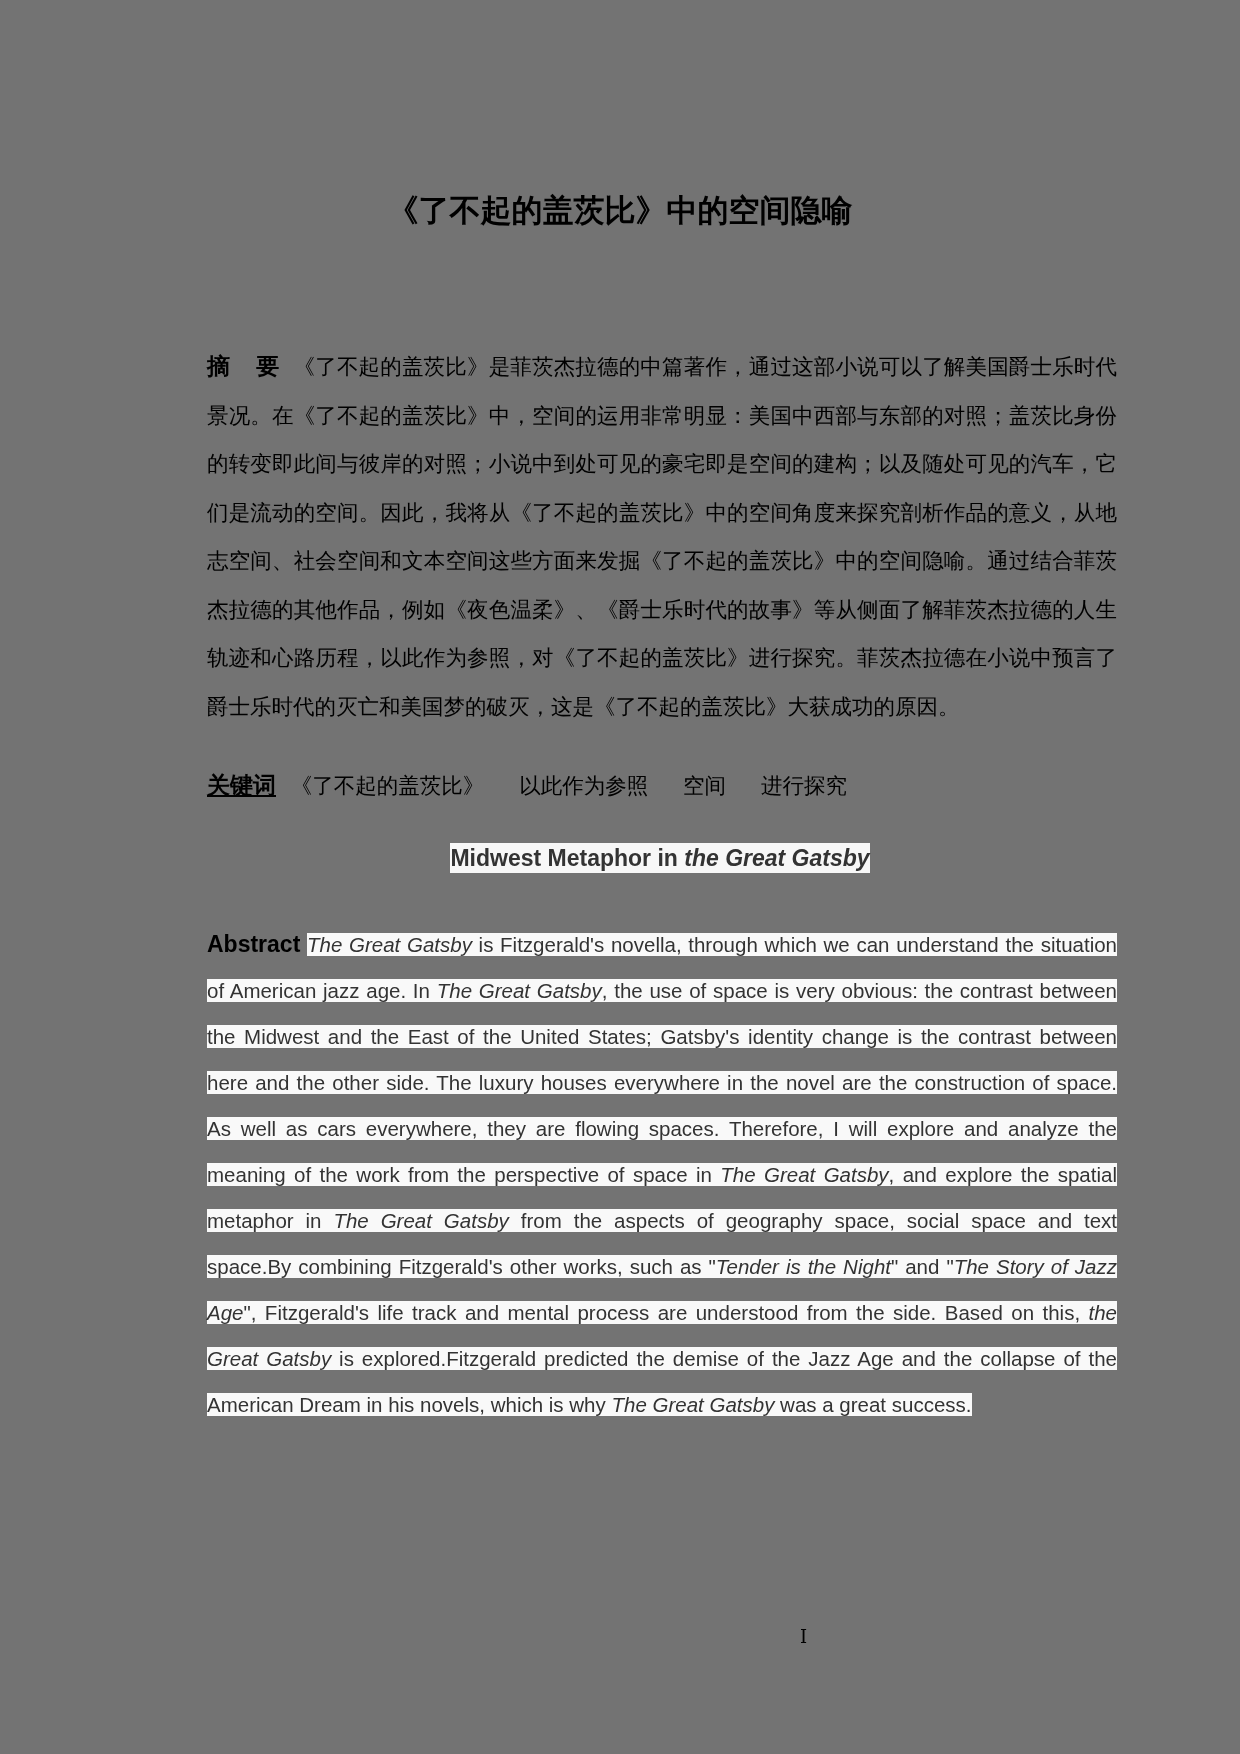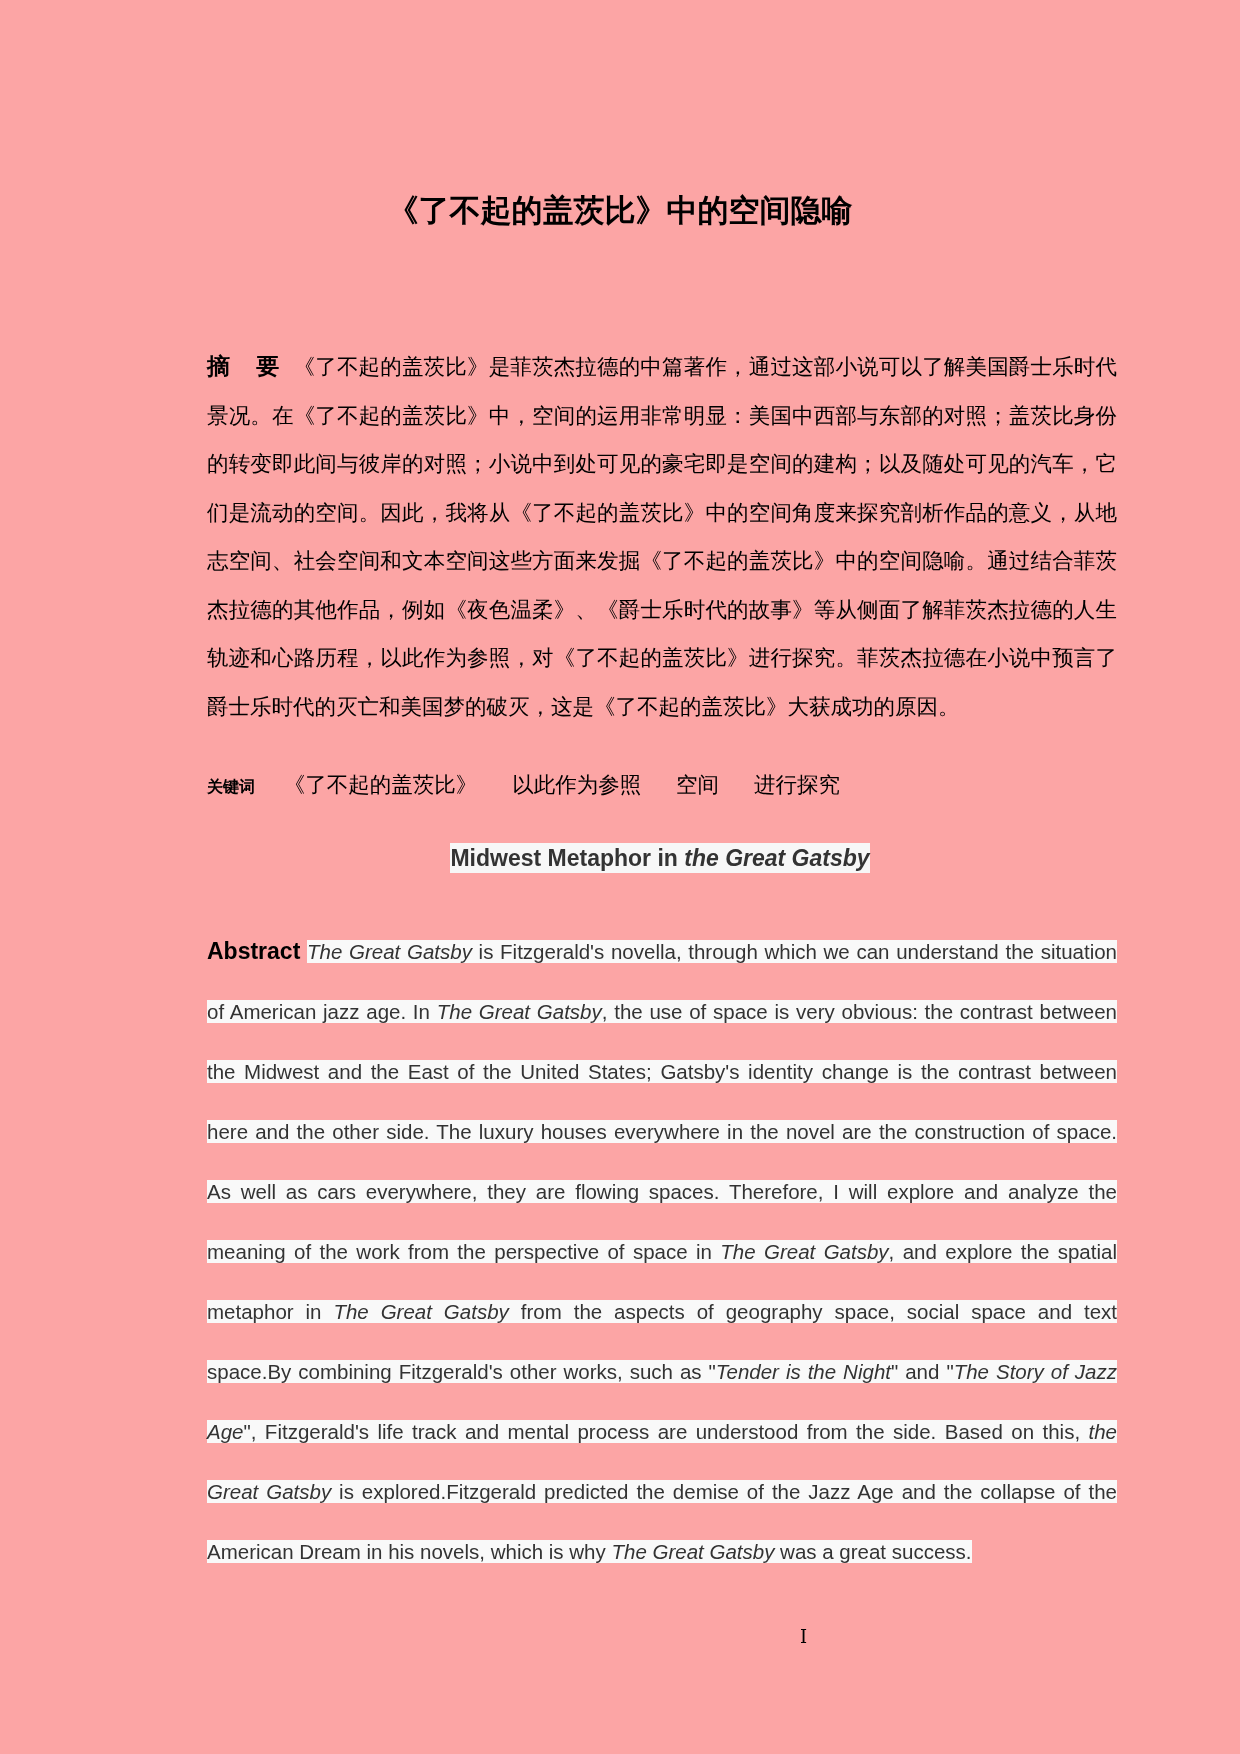--- a/index.html
+++ b/index.html
@@ -1,50 +1,50 @@
 <!DOCTYPE html>
 <html><head>
 <meta charset="utf-8">
 <style>
   html, body { margin: 0; padding: 0; background: #ffffff; }
   body { width: 1240px; height: 1754px; position: relative; overflow: hidden; }
-  .page { position: absolute; left: 0; top: 0; width: 1240px; height: 1754px; background: #fca5a5; }
+  .page { position: absolute; left: 0; top: 0; width: 1240px; height: 1754px; background: #737373; }
 
   .cn-title {
     position: absolute; left: 0; width: 1240px; top: 190px;
     text-align: center; font-family: "DejaVu Sans", sans-serif;
     font-size: 31px; font-weight: bold; color: #000; letter-spacing: 0px;
   }
 
   .cn-abstract {
     position: absolute; left: 207px; width: 910px; top: 342px;
     font-family: "DejaVu Serif", serif; font-size: 21.5px; color: #000;
     line-height: 48.5px; text-align: justify; text-justify: inter-character;
   }
   .cn-abstract .label { font-family: "DejaVu Sans", sans-serif; font-weight: bold; font-size: 23px; }
   .cn-abstract .label .sp { display: inline-block; width: 26px; }
 
   .cn-keywords {
     position: absolute; left: 207px; top: 768px; width: 910px;
     font-family: "DejaVu Serif", serif; font-size: 21.5px; color: #000; line-height: 34px;
     white-space: nowrap;
   }
-  .cn-keywords .label { font-family: "DejaVu Sans", sans-serif; font-weight: bold; font-size: 16px; margin-right: 22px; }
+  .cn-keywords .label { font-family: "DejaVu Sans", sans-serif; font-weight: bold; font-size: 23px; margin-right: 8px; text-decoration: underline; }
   .cn-keywords .kw { margin-right: 28px; }
 
   .en-title {
     position: absolute; left: 0; width: 1320px; top: 845px; text-align: center;
     font-family: "Liberation Sans", sans-serif; font-weight: bold; font-size: 23px; color: #333;
   }
   .en-title .hl { background: #f7f7f7; padding: 2px 0; }
 
   .en-abstract {
     position: absolute; left: 207px; width: 910px; top: 921px;
     font-family: "Liberation Sans", sans-serif; font-size: 20.5px; color: #333;
-    line-height: 60px; text-align: justify;
+    line-height: 46px; text-align: justify;
   }
   .en-abstract .body { background: #f9f9f9; }
   .en-abstract .label { font-family: "Liberation Sans", sans-serif; font-weight: bold; font-size: 23px; color: #000; }
   .en-abstract i { font-style: italic; }
 
   .page-number {
     position: absolute; left: 800px; top: 1626px;
     font-family: "DejaVu Serif", serif; font-size: 18px; color: #000;
   }
 </style>

